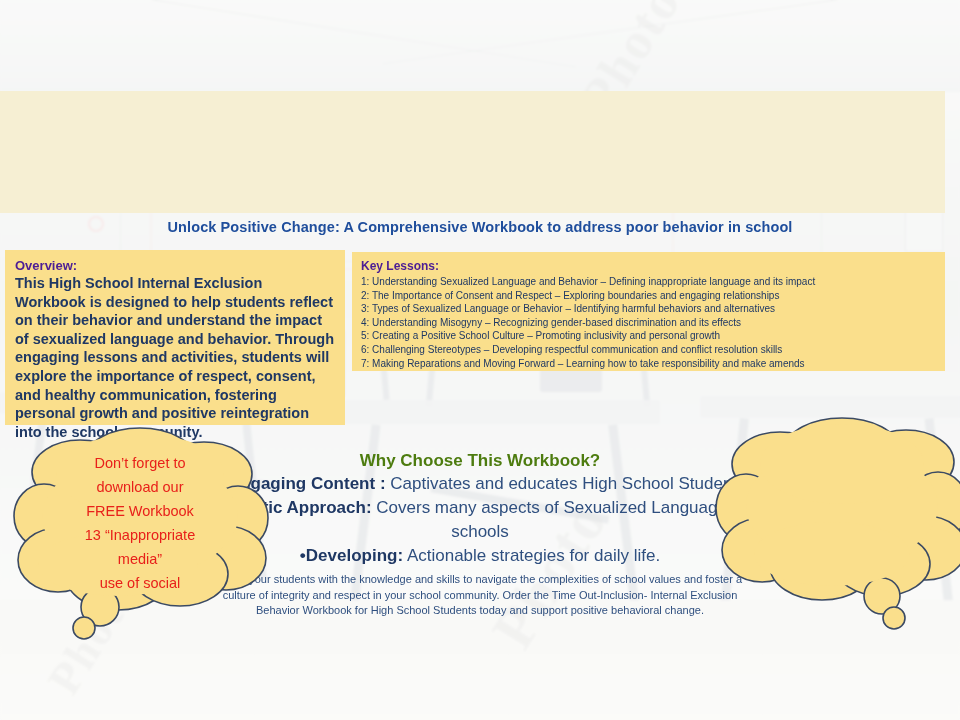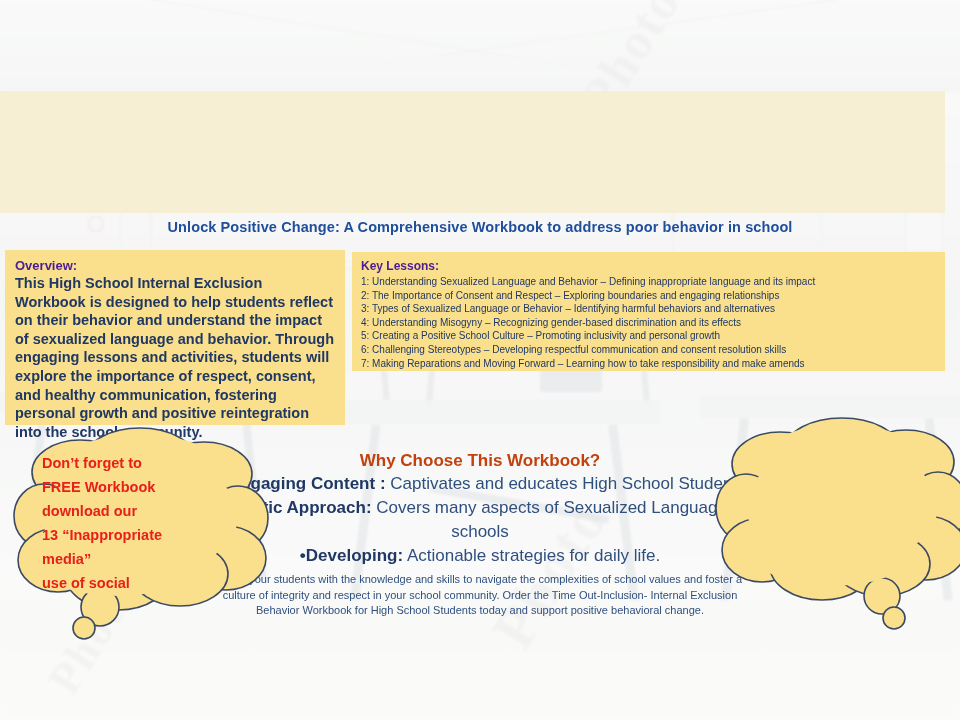--- a/index.html
+++ b/index.html
@@ -73,30 +73,30 @@
   #overview-box{left:5px;top:250px;width:340px;height:175px;padding:8px 10px 0 10px;box-sizing:border-box;}
   #keylessons-box{left:352px;top:252px;width:593px;height:119px;padding:7px 0 0 9px;box-sizing:border-box;}
 
   .box-head{font-weight:bold;font-size:13px;color:#4c1d95;line-height:16px;}
   #overview-body{font-weight:bold;font-size:14.5px;line-height:18.6px;color:#1f3864;}
   #keylessons-box .box-head{font-size:12px;line-height:15px;margin-bottom:1px;}
   .lesson{font-size:10px;line-height:13.6px;color:#1f3864;white-space:nowrap;}
 
   
   #promo{position:absolute;left:200px;top:450px;width:560px;text-align:center;}
-  .promo-head{font-weight:bold;font-size:17px;color:#c2410c;line-height:22px;
+  .promo-head{font-weight:bold;font-size:17px;color:#4d7c0f;line-height:22px;
     font-family:"Liberation Sans",sans-serif;}
   .promo-bullet{font-size:17px;color:#2f4f7f;line-height:24px;white-space:nowrap;}
   .promo-bullet b{color:#1f3864;}
   .promo-bullet.wrap{white-space:normal;}
   .promo-note{font-size:11px;line-height:15.5px;color:#2f4f7f;margin-top:4px;}
 
   
   .cloud-wrap{position:absolute;}
-  .cloud-text{position:absolute;text-align:left;color:#e8201a;font-weight:bold;
+  .cloud-text{position:absolute;text-align:center;color:#e8201a;font-weight:normal;
     font-family:"Liberation Sans",sans-serif;}
   #cloud-left{left:14px;top:424px;width:252px;height:220px;}
   #cloud-left .cloud-text{left:28px;top:27px;width:196px;font-size:14.5px;line-height:24px;}
   #cloud-right{left:722px;top:414px;width:240px;height:222px;}
   #cloud-right .cloud-text{left:26px;top:36px;width:186px;font-size:40px;line-height:48px;}
   svg.cloudsvg{position:absolute;left:0;top:0;overflow:visible;}
 </style>
 </head>
 <body>
 
@@ -158,21 +158,21 @@
     <div id="overview-body">This High School Internal Exclusion Workbook is designed to help students reflect on their behavior and understand the impact of sexualized language and behavior. Through engaging lessons and activities, students will explore the importance of respect, consent, and healthy communication, fostering personal growth and positive reintegration into the school community.</div>
   </div>
 
   <div class="ybox" id="keylessons-box">
     <div class="box-head">Key Lessons:</div>
     <div class="lesson">1:  Understanding Sexualized Language and Behavior – Defining inappropriate language and its impact</div>
     <div class="lesson">2:  The Importance of Consent and Respect – Exploring boundaries and engaging relationships</div>
     <div class="lesson">3:  Types of Sexualized Language or Behavior – Identifying harmful behaviors and alternatives</div>
     <div class="lesson">4:  Understanding Misogyny – Recognizing gender-based discrimination and its effects</div>
     <div class="lesson">5:  Creating a Positive School Culture – Promoting inclusivity and personal growth</div>
-    <div class="lesson">6:  Challenging Stereotypes – Developing respectful communication and consent resolution skills</div>
+    <div class="lesson">6:  Challenging Stereotypes – Developing respectful communication and conflict resolution skills</div>
     <div class="lesson">7:  Making Reparations and Moving Forward – Learning how to take responsibility and make amends</div>
   </div>
 
   <div id="promo">
     <div class="promo-head">Why Choose This Workbook?</div>
     <div class="promo-bullet"><b>•Engaging Content :</b><span> Captivates and educates High School Student</span></div>
     <div class="promo-bullet wrap"><b>•Holistic Approach:</b><span> Covers many aspects of Sexualized Language in schools</span></div>
     <div class="promo-bullet"><b>•Developing:</b><span> Actionable strategies for daily life.</span></div>
     <div class="promo-note">Equip your students with the knowledge and skills to navigate the complexities of school values and foster a culture of integrity and respect in your school community. Order the Time Out-Inclusion- Internal Exclusion Behavior Workbook for High School Students today and support positive behavioral change.</div>
   </div>
@@ -194,22 +194,22 @@
         <circle cx="70" cy="204" r="11"></circle>
       </g>
       <g fill="#fadf8c" stroke="none">
         <ellipse cx="126" cy="92" rx="98" ry="60"></ellipse>
         <ellipse cx="126" cy="50" rx="84" ry="40"></ellipse>
         <ellipse cx="104" cy="140" rx="80" ry="32"></ellipse>
       </g>
     </svg>
     <div class="cloud-text">
       <div>Don’t forget to</div>
+      <div>download our</div>
       <div>FREE Workbook</div>
-      <div>download our</div>
       <div>13 “Inappropriate</div>
       <div>media”</div>
       <div>use  of social</div>
     </div>
   </div>
 
   <div class="cloud-wrap" id="cloud-right">
     <svg class="cloudsvg" width="240" height="222" viewBox="0 0 240 222">
       <g fill="#fadf8c" stroke="#3b4a63" stroke-width="1.6">
         <ellipse cx="120" cy="34" rx="56" ry="30"></ellipse>

